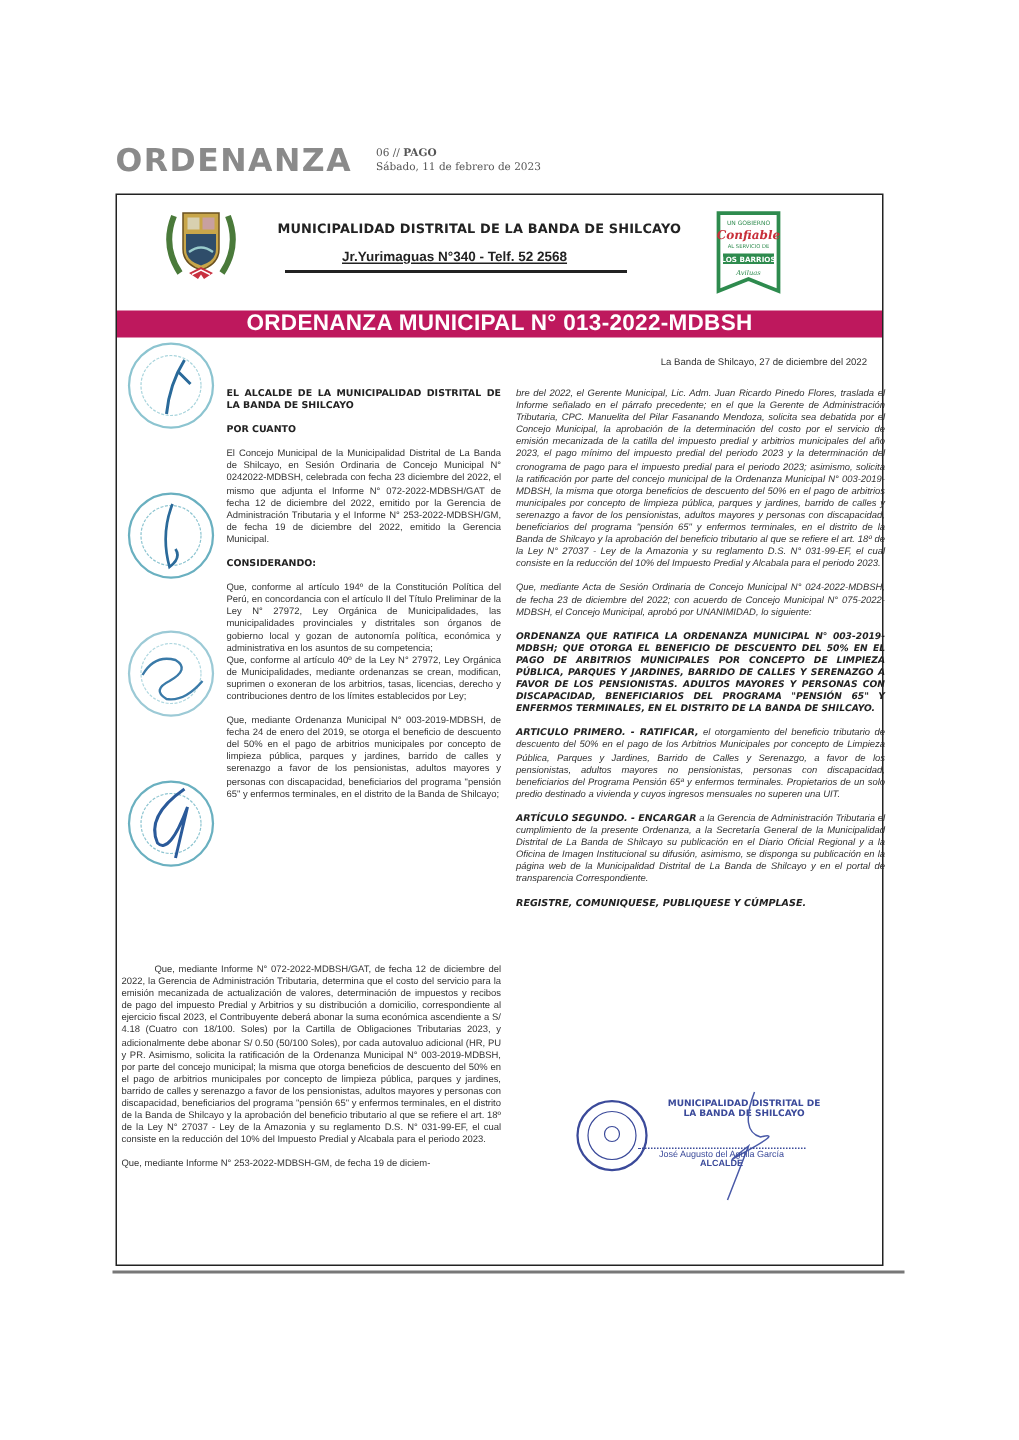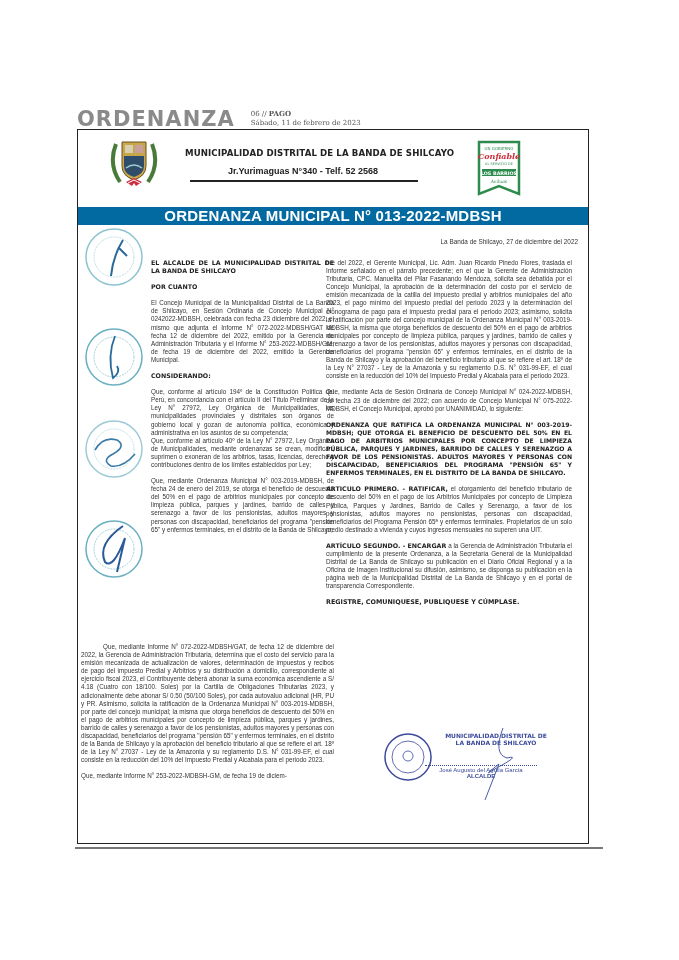--- a/index.html
+++ b/index.html
@@ -1,50 +1,50 @@
 <!DOCTYPE html>
 <html><head>
 <meta charset="utf-8">
 <style>
   html, body { margin: 0; padding: 0; background: #ffffff; }
   body { width: 679px; height: 960px; position: relative; overflow: hidden; font-family: "Liberation Sans", sans-serif; color: #2a2a2a; }
 
-  .masthead { position: absolute; left: 77px; top: 104px; height: 26px; display: flex; align-items: flex-end; }
+  .masthead { position: absolute; left: 77px; top: 92px; height: 26px; display: flex; align-items: flex-end; }
   .section-name { font-family: "DejaVu Sans", sans-serif; font-weight: bold; font-size: 21px; letter-spacing: 1px; color: #8a8a8a; line-height: 22px; }
   .meta { margin-left: 16px; font-family: "DejaVu Serif", serif; font-size: 7px; line-height: 9px; color: #555; padding-bottom: 2px; }
   .meta .pg b { font-weight: bold; }
 
   .frame { position: absolute; left: 77px; top: 129px; width: 512px; height: 715px; border: 1.5px solid #222; box-sizing: border-box; }
   .rule-bottom { position: absolute; left: 75px; top: 847px; width: 528px; height: 2px; background: #777; }
 
   .head { position: absolute; left: 0; top: 0; width: 100%; height: 77px; }
   .crest { position: absolute; left: 28px; top: 6px; width: 56px; height: 56px; }
   .muni-name { position: absolute; left: 107px; top: 18px; font-family: "DejaVu Sans", sans-serif; font-weight: bold; font-size: 8.6px; color: #222; letter-spacing: 0.1px; }
-  .muni-addr { position: absolute; left: 150px; top: 36px; font-family: "Liberation Sans", sans-serif; font-weight: bold; font-size: 9px; color: #222; }
+  .muni-addr { position: absolute; left: 150px; top: 36px; font-family: "Liberation Sans", sans-serif; font-weight: bold; font-size: 9px; color: #222; text-decoration: underline; }
   .addr-line { position: absolute; left: 112px; top: 50px; width: 228px; height: 1.5px; background: #222; }
   .badge { position: absolute; left: 399px; top: 10px; width: 44px; height: 56px; }
 
-  .title-bar { position: absolute; left: 0; top: 77px; width: 100%; height: 18px; background: #0369a1; color: #fff; text-align: center; font-family: "Liberation Sans", sans-serif; font-weight: bold; font-size: 15px; line-height: 18px; letter-spacing: 0.2px; }
+  .title-bar { position: absolute; left: 0; top: 77px; width: 100%; height: 18px; background: #be185d; color: #fff; text-align: center; font-family: "Liberation Sans", sans-serif; font-weight: bold; font-size: 15px; line-height: 18px; letter-spacing: 0.2px; }
 
   .date-line { position: absolute; right: 10px; top: 108px; font-size: 6.4px; color: #333; }
 
   .stamp { position: absolute; width: 62px; height: 62px; }
 
   .col { position: absolute; font-size: 6.3px; line-height: 8.1px; color: #333; text-align: justify; }
   .col p { margin: 0 0 8px 0; }
   .col p.tight { margin-bottom: 0; }
   .col .hd { font-weight: bold; font-family: "DejaVu Sans", sans-serif; font-size: 6.3px; color: #222; margin-bottom: 8px; }
   .col .hd-big { font-weight: bold; font-family: "DejaVu Sans", sans-serif; font-size: 6.4px; color: #222; }
   .col .caps { font-weight: bold; font-family: "DejaVu Sans", sans-serif; font-size: 6.1px; color: #222; line-height: 8.1px; }
   .col b { font-family: "DejaVu Sans", sans-serif; font-weight: bold; color: #222; }
   .indent { text-indent: 22px; }
 
   .col-left-narrow { left: 73px; top: 129px; width: 183px; }
   .col-left-wide { left: 3px; top: 513px; width: 253px; }
-  .col-right { left: 248px; top: 129px; width: 246px; }
+  .col-right { left: 266px; top: 129px; width: 246px; font-style: italic; }
 
   .signature { position: absolute; left: 305px; top: 594px; width: 180px; height: 80px; }
   .sig-text1 { position: absolute; left: 58px; top: 8px; font-family: "DejaVu Sans", sans-serif; font-weight: bold; font-size: 6px; color: #3b4a9a; line-height: 7px; text-align: center; width: 110px; }
   .sig-name { position: absolute; left: 42px; top: 41px; font-size: 6px; color: #3b4a9a; border-top: 1px dotted #3b4a9a; padding-top: 1px; width: 112px; text-align: center; }
   .sig-role { position: absolute; left: 42px; top: 49px; font-size: 6px; font-weight: bold; color: #3b4a9a; width: 112px; text-align: center; }
 </style>
 </head>
 <body>
 
 <div class="masthead">

